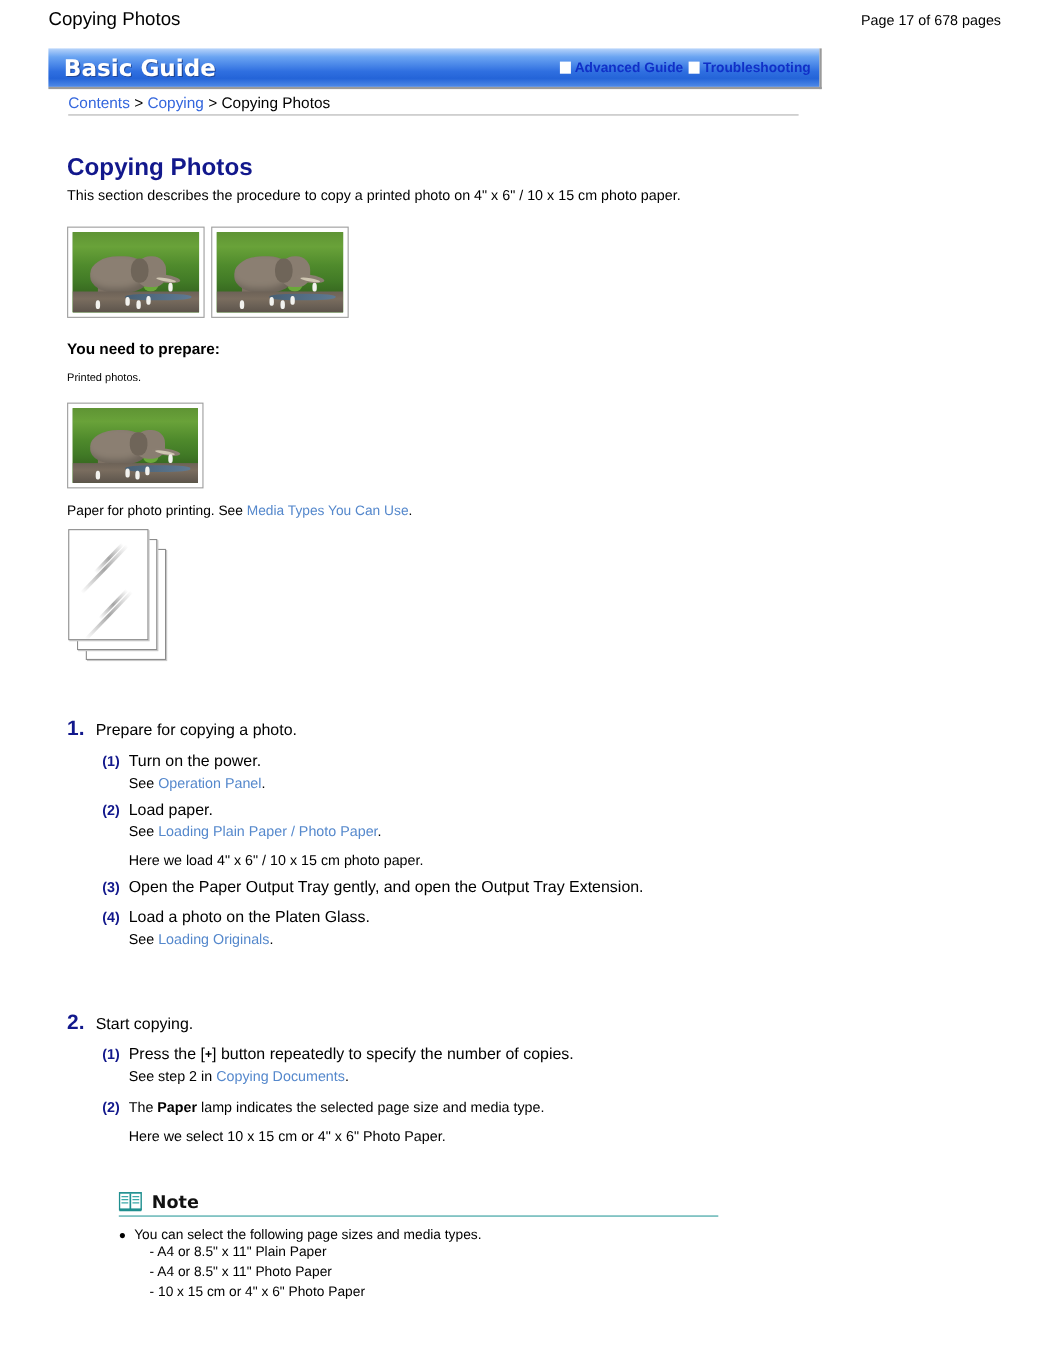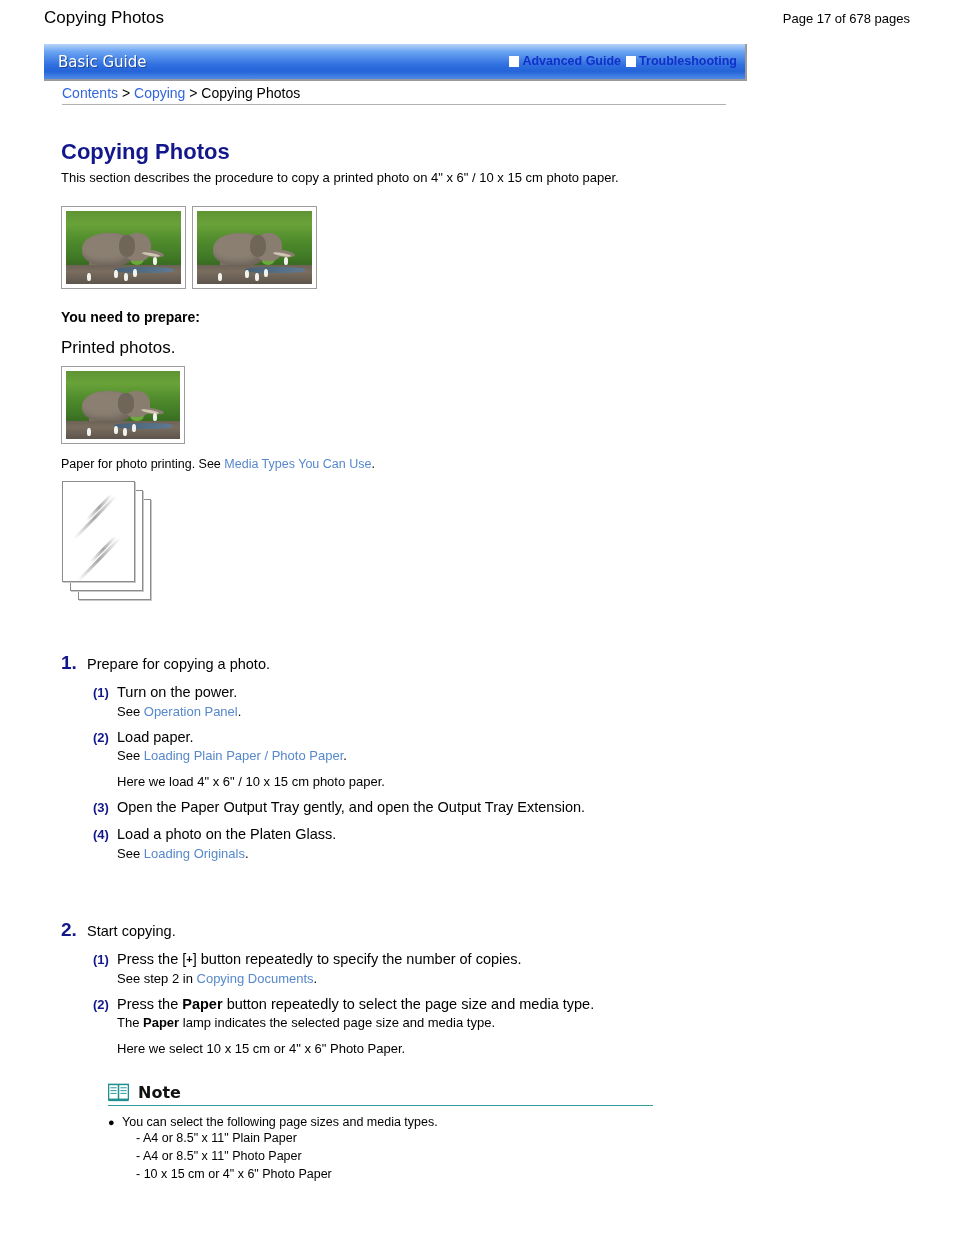--- a/index.html
+++ b/index.html
@@ -51,22 +51,22 @@
         #2464d8 78%,
         #4f8ae8 100%);
     border-right: 2px solid #9a9a9a;
     border-bottom: 2px solid #9a9a9a;
     display: flex;
     align-items: center;
     justify-content: space-between;
     padding: 0 8px 0 14px;
   }
   .guide-bar-brand {
-    font-size: 15px;
-    font-weight: normal;
+    font-size: 21px;
+    font-weight: bold;
     color: #ffffff;
     letter-spacing: 0px;
     text-shadow: 1px 1px 0 rgba(30,60,130,0.75);
     font-family: "DejaVu Sans", sans-serif;
   }
   .guide-links {
     display: flex;
     align-items: center;
     gap: 0px;
     padding-bottom: 1px;
@@ -247,21 +247,21 @@
     top: 309px;
     left: 61px;
     font-size: 14px;
     font-weight: bold;
     color: #000;
   }
   .prepare-sub {
     position: absolute;
     top: 338px;
     left: 61px;
-    font-size: 17px;
+    font-size: 10px;
     color: #000;
   }
   .paper-line {
     position: absolute;
     top: 457px;
     left: 61px;
     font-size: 12.5px;
     color: #000;
   }
   .paper-line a { color: #5588cc; text-decoration: none; text-align: center; }
@@ -576,25 +576,20 @@
       <div class="substep-note">
         <span>See step 2 in</span>
         <a href="#">Copying Documents</a><span>.</span>
       </div>
     </div>
   </div>
 
   <div class="substep">
     <div class="substep-num">(2)</div>
     <div class="substep-body">
-      <div class="substep-title">
-        <span>Press the</span>
-        <span class="bold-word">Paper</span>
-        <span>button repeatedly to select the page size and media type.</span>
-      </div>
       <div class="substep-note">
         <span>The</span>
         <span class="bold-word">Paper</span>
         <span>lamp indicates the selected page size and media type.</span>
       </div>
       <div class="substep-note gap">Here we select 10 x 15 cm or 4" x 6" Photo Paper.</div>
     </div>
   </div>
 </div>
 

